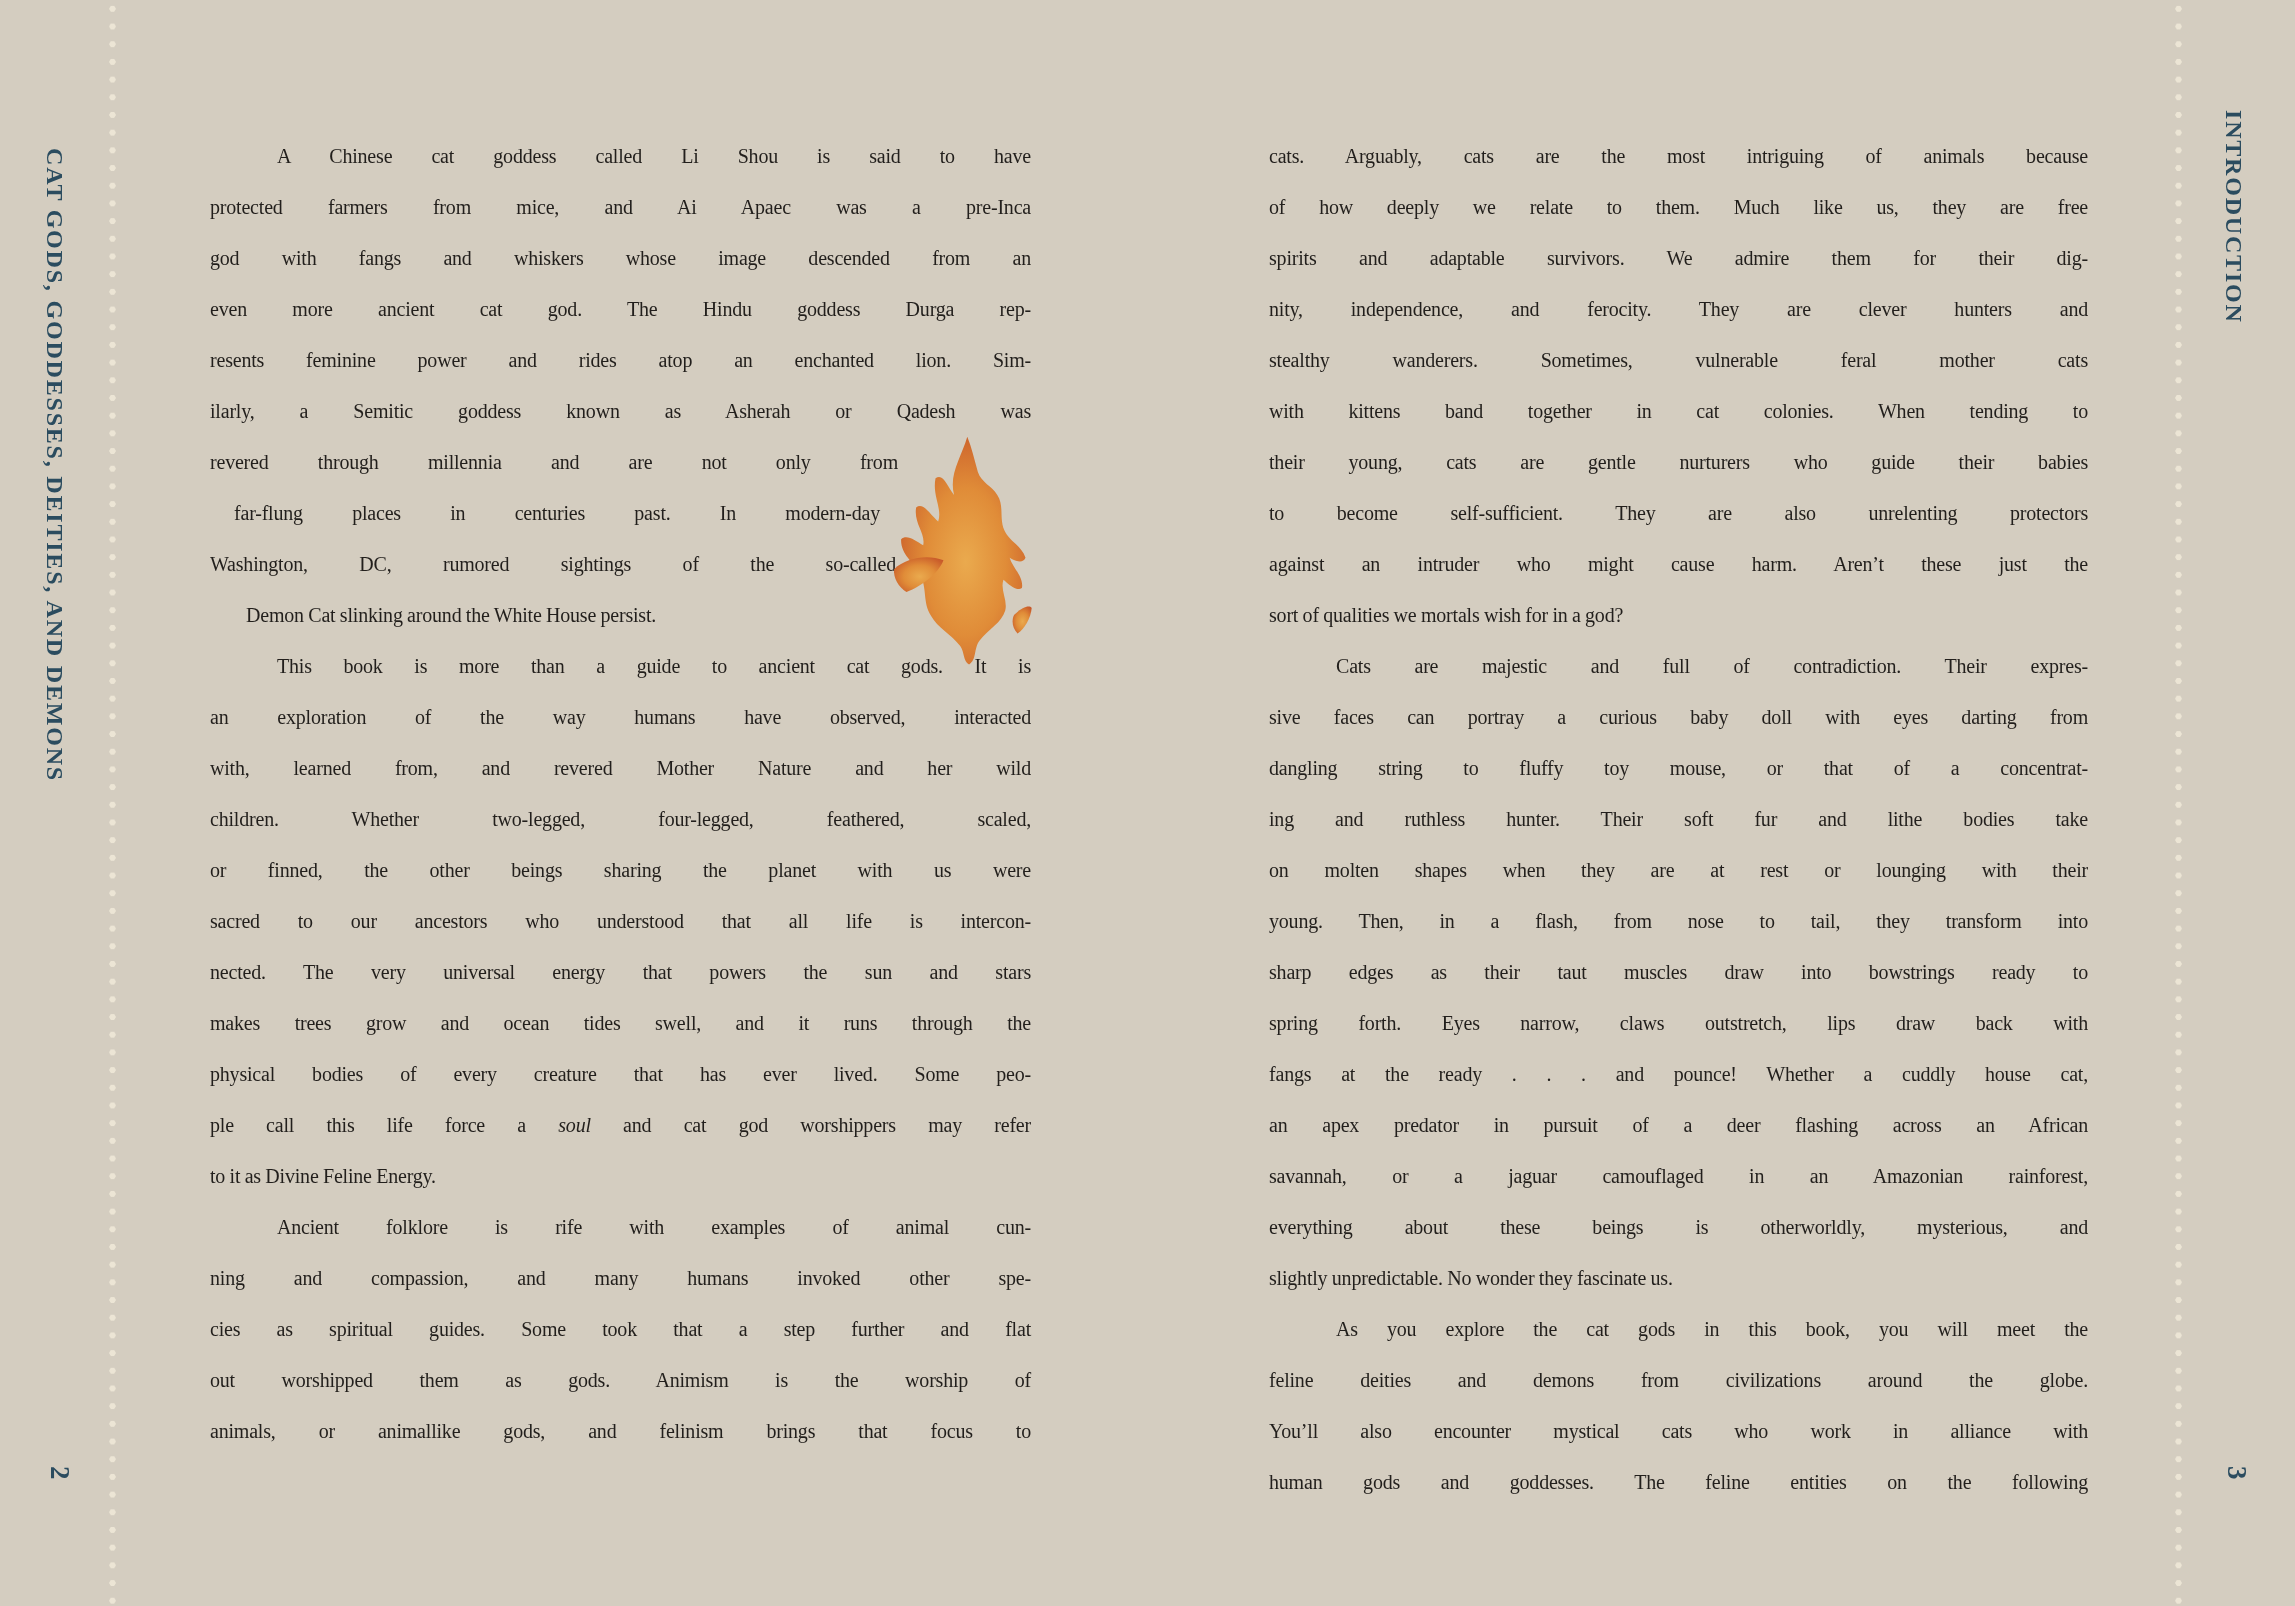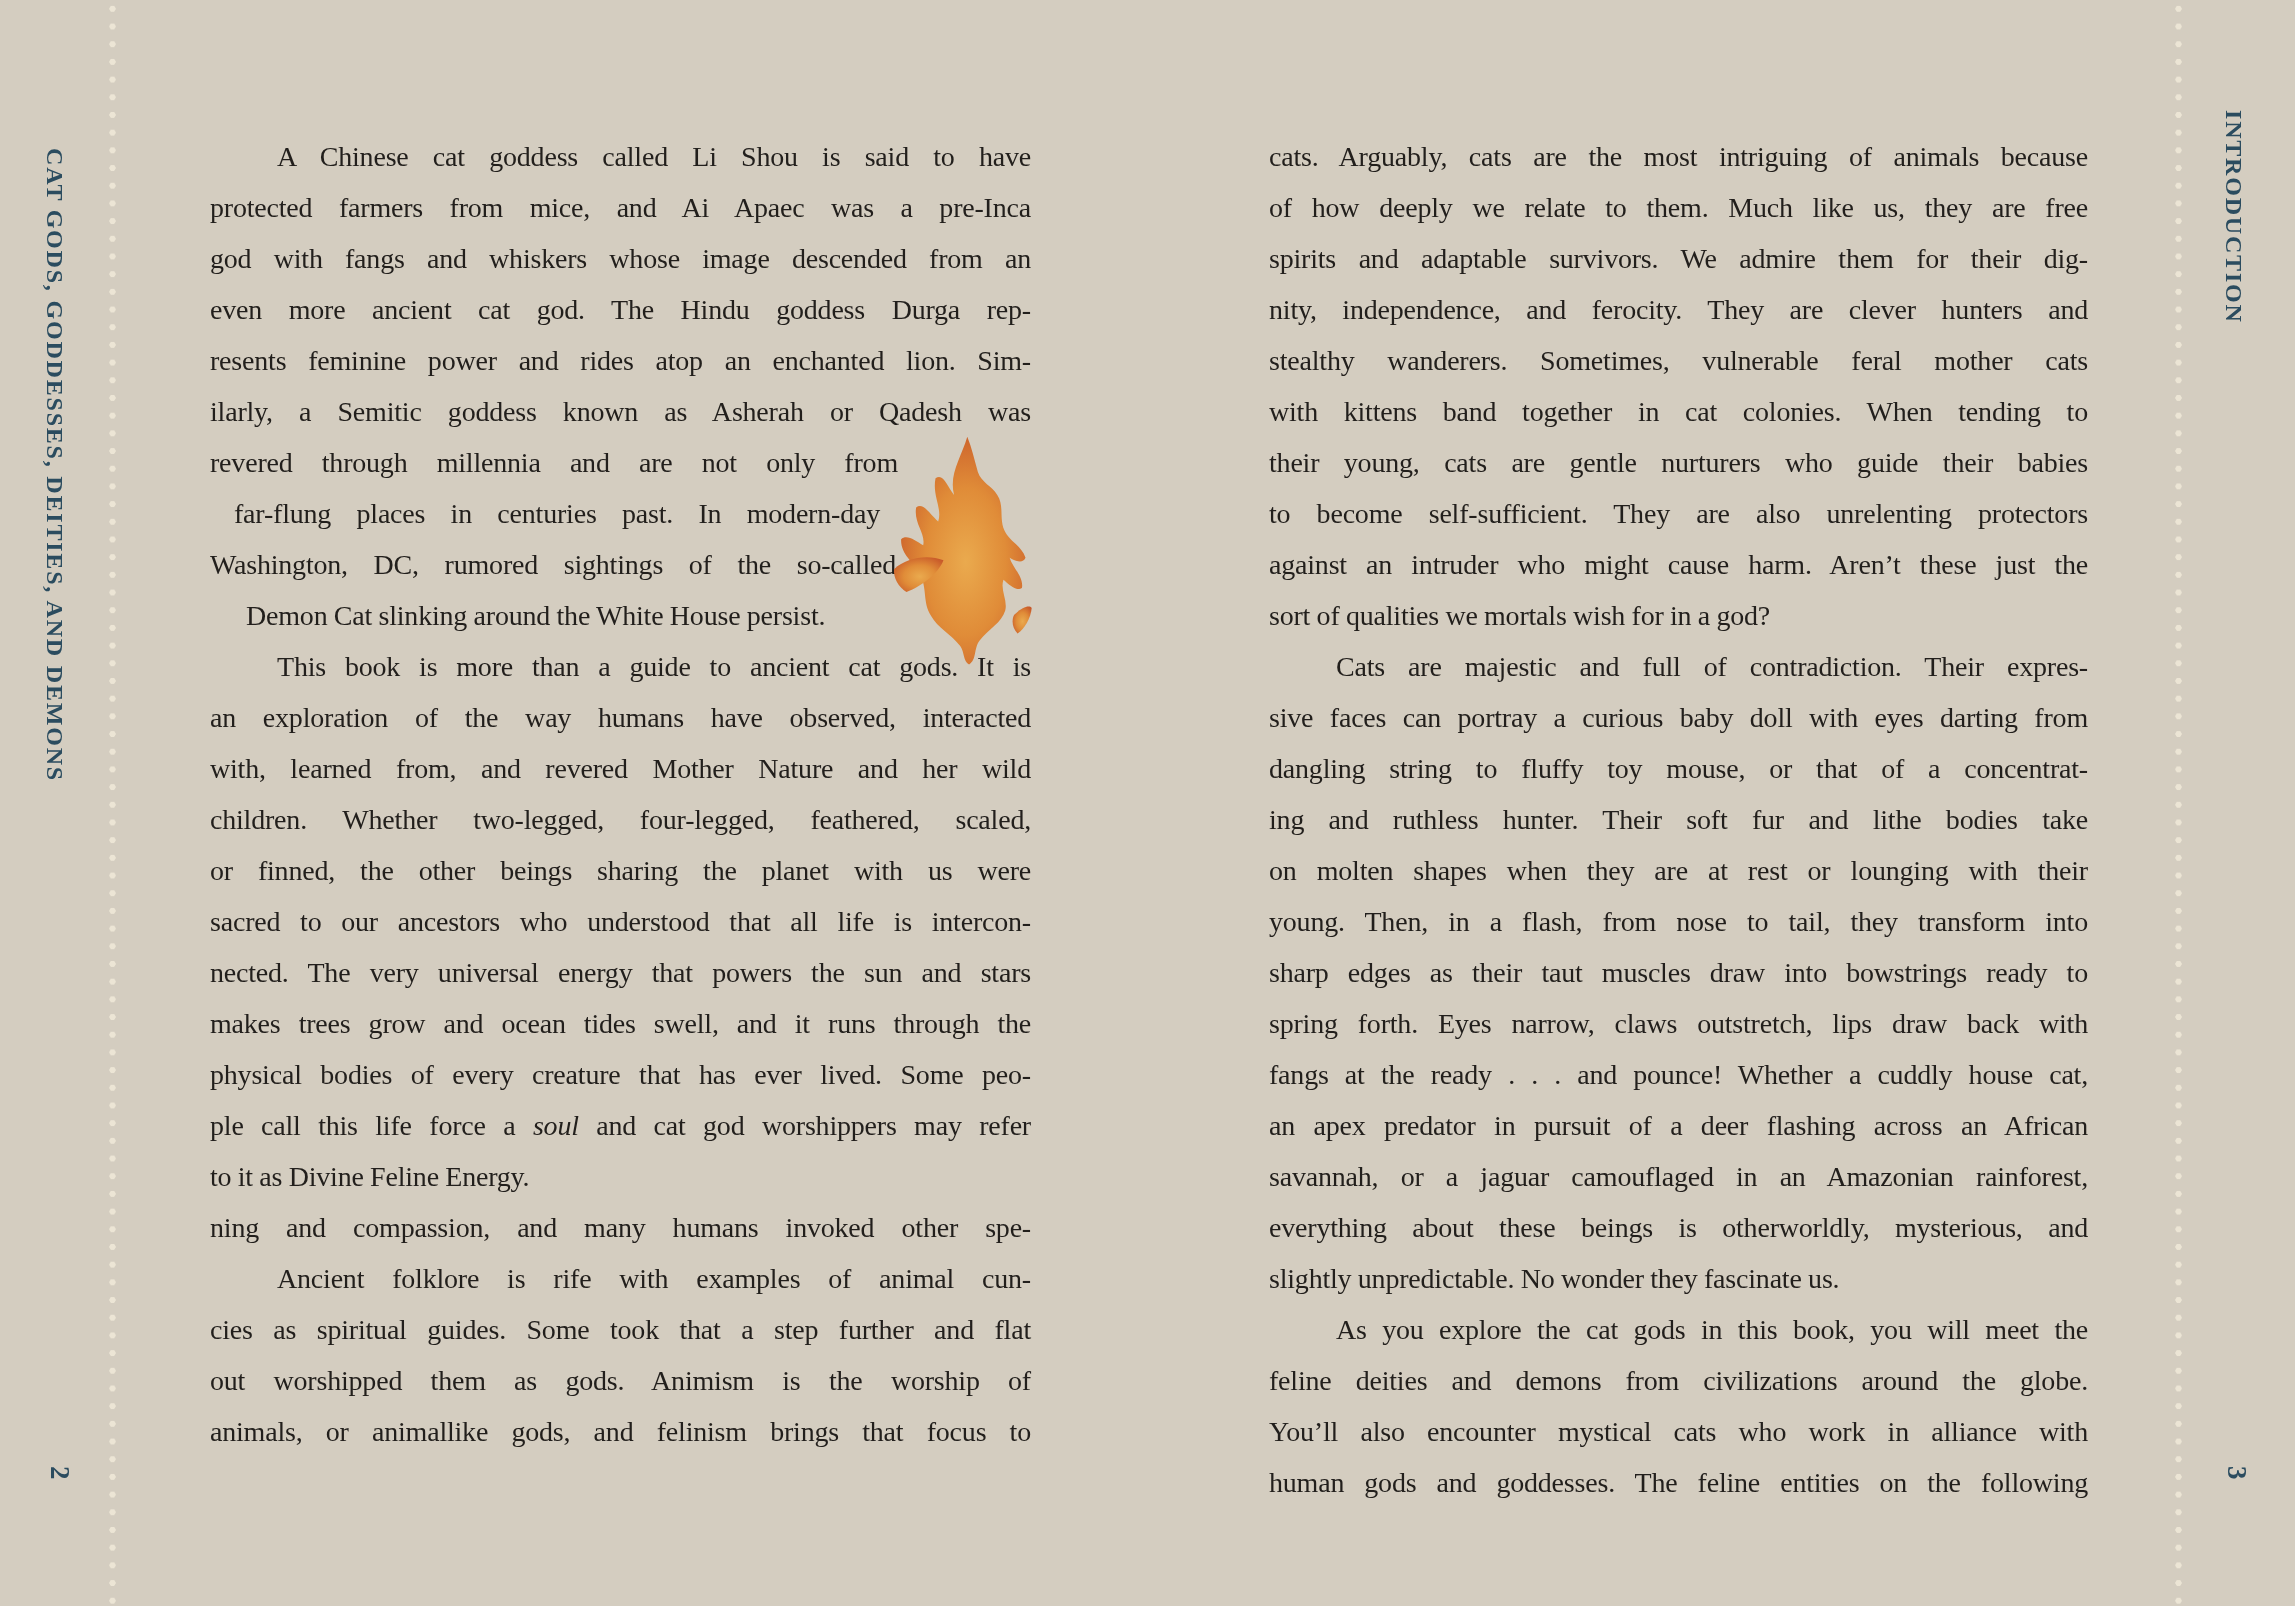--- a/index.html
+++ b/index.html
@@ -38,21 +38,21 @@
   }
   #left-title{left:41px;top:148px;font-size:24px;font-weight:600;letter-spacing:1.8px;}
   #right-title{left:2220px;top:110px;font-size:24px;font-weight:600;letter-spacing:1.8px;}
   .pagenum{font-size:27px;font-weight:700;letter-spacing:0;}
   #page-left{left:44px;top:1466px;}
   #page-right{left:2221px;top:1466px;}
 
   
   .column{
     position:absolute;top:131px;
-    font-size:28px;
+    font-size:20px;
     width:821px;
   }
   #left-col{left:210px;width:821px;}
   #right-col{left:1269px;width:819px;}
   .line{
     height:51px;line-height:51px;
     white-space:nowrap;
     text-align:justify;
     text-align-last:justify;
     -moz-text-align-last:justify;
@@ -98,22 +98,22 @@
       <div class="line">an exploration of the way humans have observed, interacted</div>
       <div class="line">with, learned from, and revered Mother Nature and her wild</div>
       <div class="line">children. Whether two-legged, four-legged, feathered, scaled,</div>
       <div class="line">or finned, the other beings sharing the planet with us were</div>
       <div class="line">sacred to our ancestors who understood that all life is intercon-</div>
       <div class="line">nected. The very universal energy that powers the sun and stars</div>
       <div class="line">makes trees grow and ocean tides swell, and it runs through the</div>
       <div class="line">physical bodies of every creature that has ever lived. Some peo-</div>
       <div class="line">ple call this life force a <em>soul</em> and cat god worshippers may refer</div>
       <div class="line last">to it as Divine Feline Energy.</div>
+      <div class="line indent">Ancient folklore is rife with examples of animal cun-</div>
       <div class="line">ning and compassion, and many humans invoked other spe-</div>
-      <div class="line indent">Ancient folklore is rife with examples of animal cun-</div>
       <div class="line">cies as spiritual guides. Some took that a step further and flat</div>
       <div class="line">out worshipped them as gods. Animism is the worship of</div>
       <div class="line">animals, or animallike gods, and felinism brings that focus to</div>
     </div>
   <div class="column" id="right-col">
       <div class="line">cats. Arguably, cats are the most intriguing of animals because</div>
       <div class="line">of how deeply we relate to them. Much like us, they are free</div>
       <div class="line">spirits and adaptable survivors. We admire them for their dig-</div>
       <div class="line">nity, independence, and ferocity. They are clever hunters and</div>
       <div class="line">stealthy wanderers. Sometimes, vulnerable feral mother cats</div>

